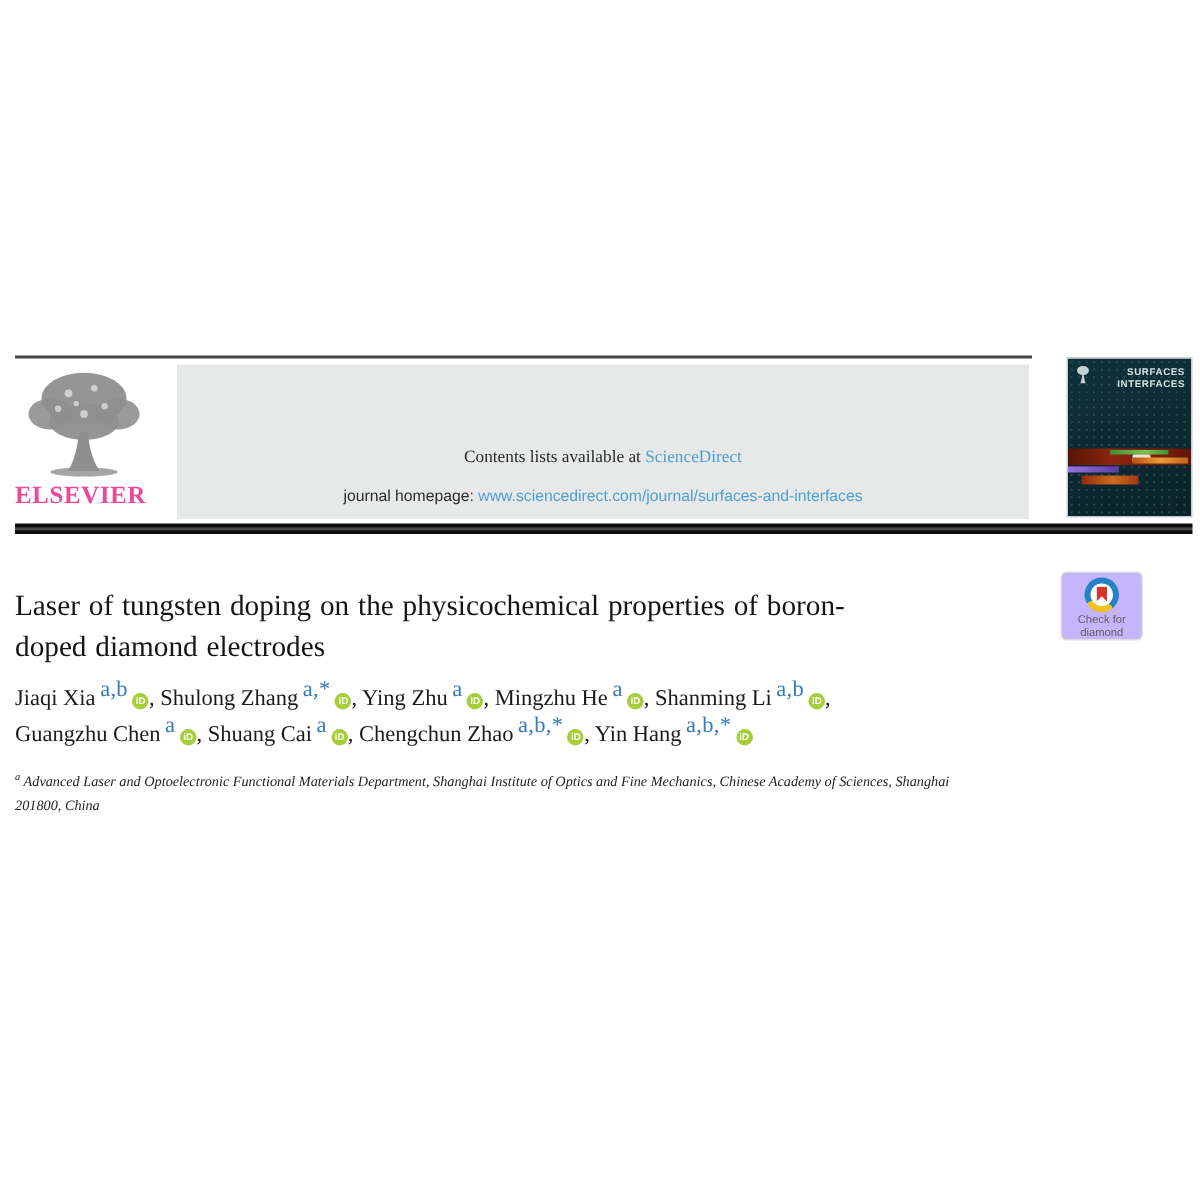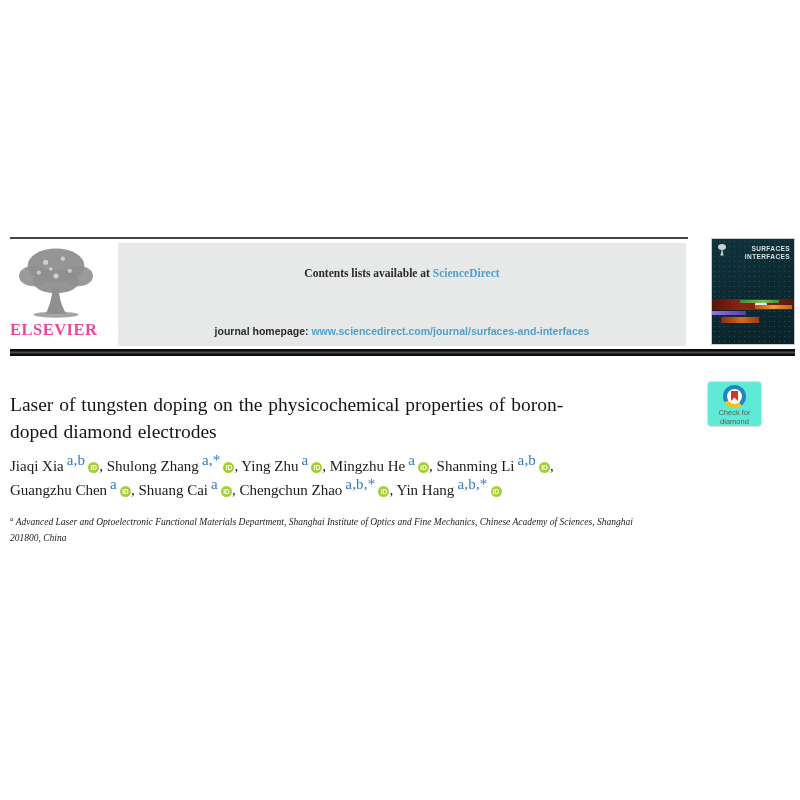--- a/index.html
+++ b/index.html
@@ -13,26 +13,26 @@
   .publisher-block { position:absolute; left:10px; top:245px; width:104px; height:100px; text-align:left; }
   .publisher-block svg { display:block; margin:0 0 1px 2px; }
   .publisher-name {
     font-family:"Liberation Serif", serif; font-size:16.5px; font-weight:bold;
     color:#ec4899; letter-spacing:0.5px;
   }
   .banner {
     position:absolute; left:118px; top:243px; width:568px; height:103px;
     background:#e7e8e8; text-align:center;
   }
-  .banner-contents { padding-top:24px; font-size:11.5px; font-weight:bold; color:#2a2a2a; }
+  .banner-contents { padding-top:24px; font-size:11.5px; font-weight:normal; color:#2a2a2a;margin-top:32px; }
   .banner-contents .link { color:#4fa0d0; }
   .banner-journal-title { margin-top:13px; font-size:21px; color:#151515; }
   .banner-homepage {
     position:absolute; left:0; right:0; bottom:9px;
-    font-family:"Liberation Sans", sans-serif; font-size:10.5px; font-weight:bold; color:#2a2a2a;
+    font-family:"Liberation Sans", sans-serif; font-size:10.5px; font-weight:normal; color:#2a2a2a;
   }
   .banner-homepage .link { color:#4fa0d0; }
   a.link { text-decoration:none; cursor:pointer; }
   
   .cover {
     position:absolute; left:711px; top:238px; width:84px; height:107px;
     background:
       radial-gradient(#24505c 0.7px, transparent 0.8px),
       linear-gradient(160deg,#10323c 0%, #0c2830 60%, #0a222a 100%);
     background-size:5px 5px, 100% 100%;
@@ -56,21 +56,21 @@
     position:absolute; left:10px; top:349px; width:785px; height:7px;
     background:linear-gradient(to bottom,#0c0c0c 0 2px,#4a4a4a 3px 4px,#0c0c0c 5px 7px);
   }
   
   .article-title {
     position:absolute; left:10px; top:391px; width:600px;
     font-size:19.5px; line-height:27px; color:#141414; word-spacing:1px;
   }
   .check-badge {
     position:absolute; left:707px; top:381px; width:55px; height:46px;
-    background:#5eead4; border:1px solid #dddddd; border-radius:4px;
+    background:#c4b5fd; border:1px solid #dddddd; border-radius:4px;
     text-align:center; cursor:pointer;
   }
   .cb-circle {
     position:relative; width:23px; height:23px; margin:3px auto 0;
     border-radius:50%;
     background:conic-gradient(from 140deg, #f0c21d 0deg 100deg, #2383c4 100deg 360deg);
   }
   .cb-inner {
     position:absolute; left:4px; top:4px; width:15px; height:15px;
     border-radius:50%; background:#ffffff;

